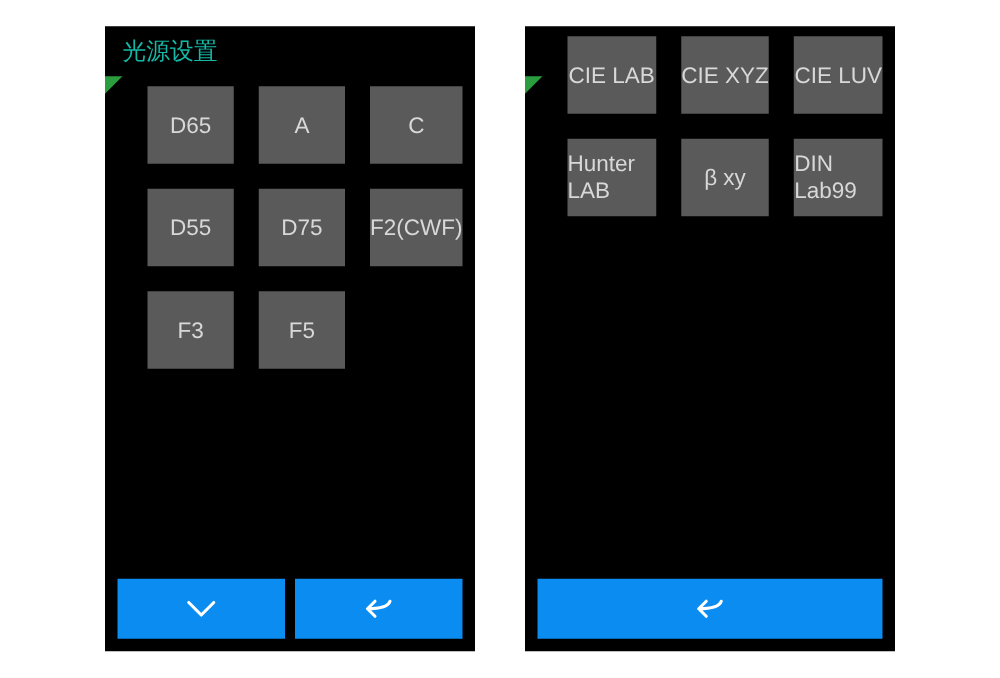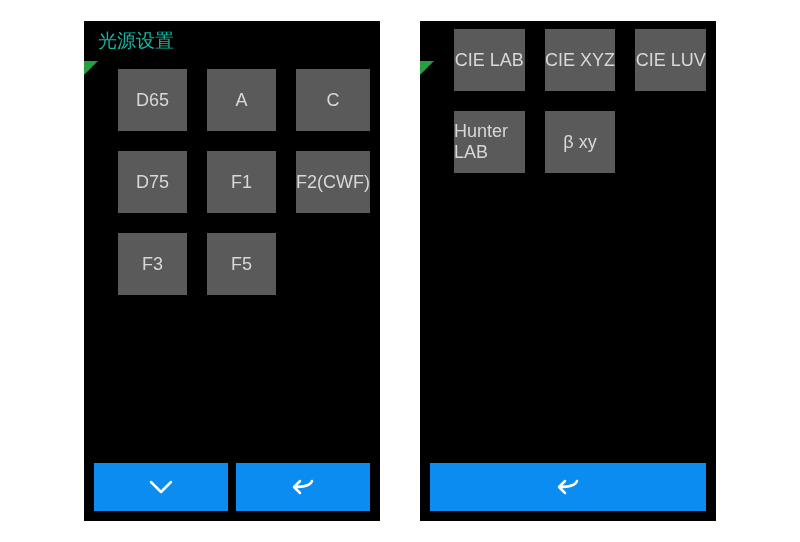--- a/index.html
+++ b/index.html
@@ -95,22 +95,22 @@
 </head>
 <body>
 
 <div class="panel">
   <div class="panel-header">光源设置</div>
   <div class="corner-indicator"></div>
   <div class="grid">
     <div class="cell">D65</div>
     <div class="cell">A</div>
     <div class="cell">C</div>
+    <div class="cell">D55</div>
     <div class="cell">D75</div>
-    <div class="cell">F1</div>
     <div class="cell">F2(CWF)</div>
     <div class="cell">F3</div>
     <div class="cell">F5</div>
   </div>
   <div class="footer">
     <div class="footer-btn">
       <svg width="28" height="18" viewBox="0 0 28 18">
         <polyline points="4,4 14,14 24,4" stroke-linecap="round" stroke-linejoin="round"></polyline>
       </svg>
     </div>
@@ -123,20 +123,21 @@
 </div>
 
 <div class="panel">
   <div class="corner-indicator"></div>
   <div class="grid">
     <div class="cell">CIE LAB</div>
     <div class="cell">CIE XYZ</div>
     <div class="cell">CIE LUV</div>
     <div class="cell">Hunter LAB</div>
     <div class="cell">β xy</div>
+    <div class="cell">DIN Lab99</div>
     <div class="cell empty"></div>
   </div>
   <div class="footer">
     <div class="footer-btn full">
       <svg width="30" height="20" viewBox="0 0 30 20">
         <path d="M6 10 L12 4 M6 10 L12 16 M6 10 Q22 10 24 4" fill="none" stroke="#fff" stroke-width="2.5" stroke-linecap="round" stroke-linejoin="round"></path>
       </svg>
     </div>
   </div>
 </div>

